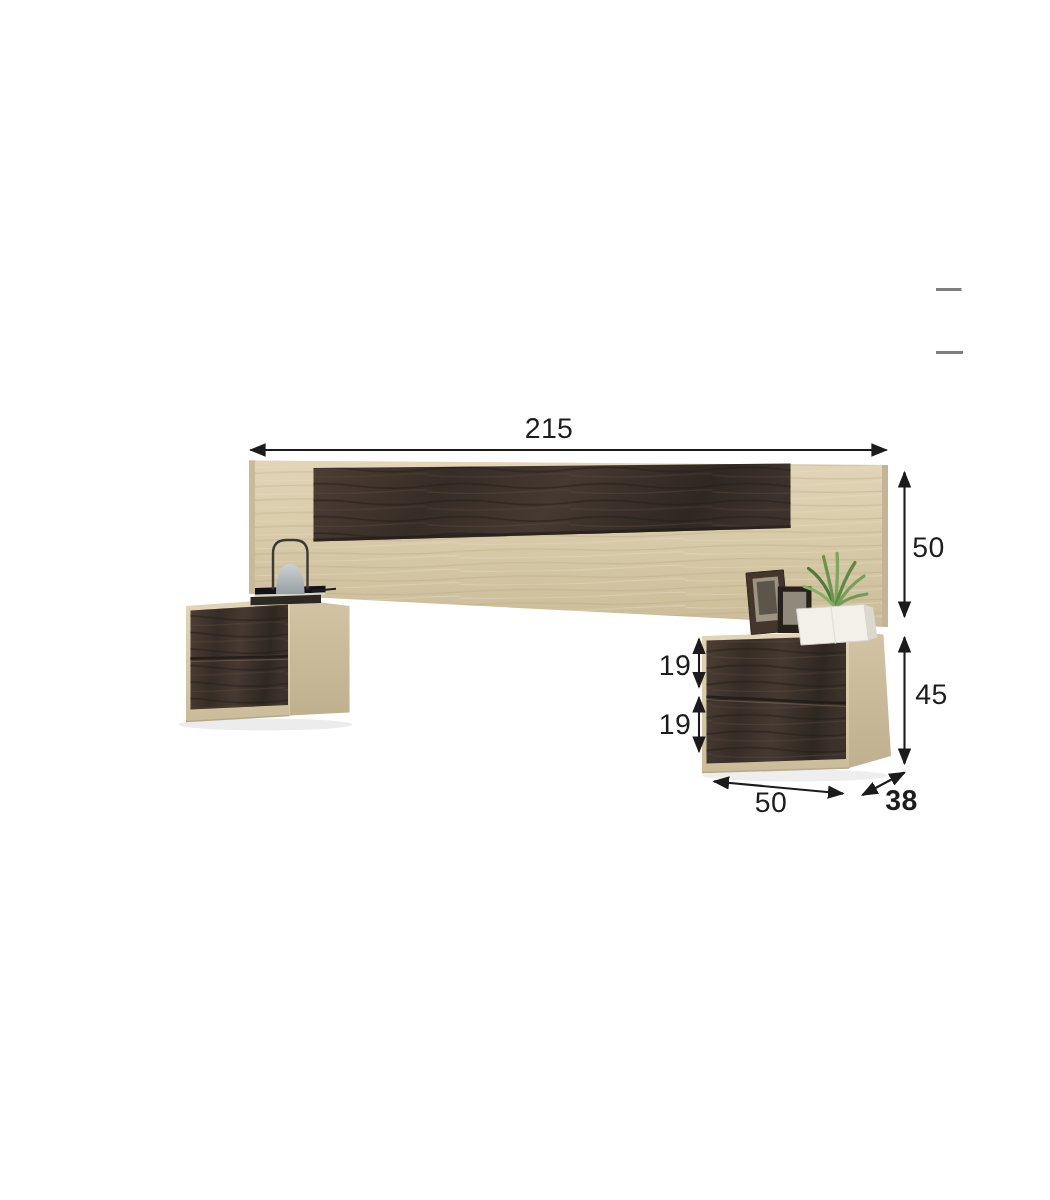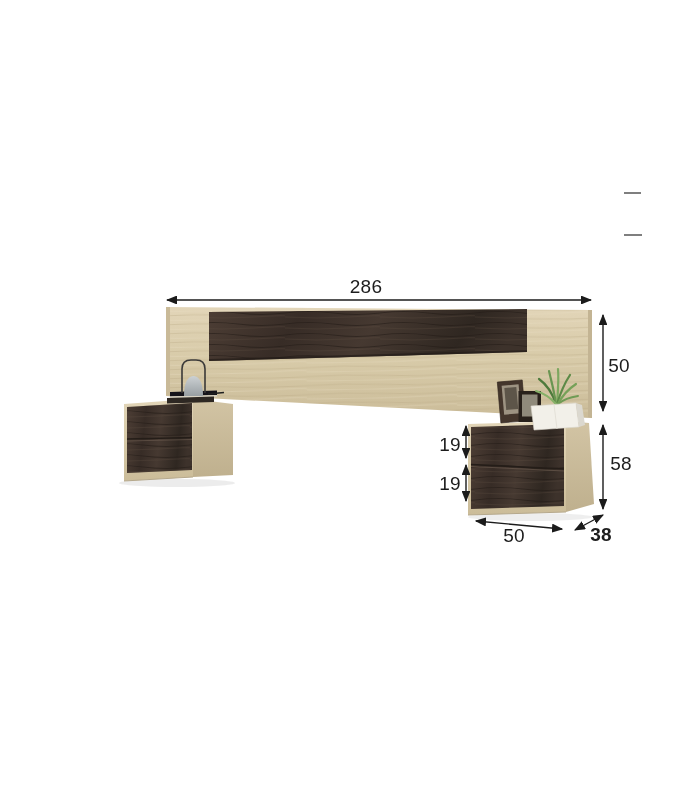--- a/index.html
+++ b/index.html
@@ -129,23 +129,23 @@
       <line x1="167" y1="300" x2="591" y2="300" marker-start="url(#arr)" marker-end="url(#arr)"></line>
       <line x1="603" y1="315" x2="603" y2="411" marker-start="url(#arr)" marker-end="url(#arr)"></line>
       <line x1="603" y1="425" x2="603" y2="509" marker-start="url(#arr)" marker-end="url(#arr)"></line>
       <line x1="466" y1="426" x2="466" y2="458" marker-start="url(#arr)" marker-end="url(#arr)"></line>
       <line x1="466" y1="465" x2="466" y2="501" marker-start="url(#arr)" marker-end="url(#arr)"></line>
       <line x1="476" y1="521" x2="562" y2="529" marker-start="url(#arr)" marker-end="url(#arr)"></line>
       <line x1="575" y1="530" x2="603" y2="515" marker-start="url(#arr)" marker-end="url(#arr)"></line>
     </g>
   </svg>
 
-  <span class="dim" style="left:337px;top:277px;width:58px;">286</span>
+  <span class="dim" style="left:337px;top:277px;width:58px;">215</span>
   <span class="dim" style="left:604px;top:356px;width:30px;">50</span>
-  <span class="dim" style="left:606px;top:454px;width:30px;">58</span>
+  <span class="dim" style="left:606px;top:454px;width:30px;">45</span>
   <span class="dim" style="left:436px;top:435px;width:28px;">19</span>
   <span class="dim" style="left:436px;top:474px;width:28px;">19</span>
   <span class="dim" style="left:495px;top:526px;width:38px;">50</span>
   <span class="dim" style="left:584px;top:525px;width:34px;font-weight:bold;">38</span>
 
   <div class="dash" style="top:192px;width:17px;"></div>
   <div class="dash" style="top:234px;width:18px;"></div>
 
 </div>
 

